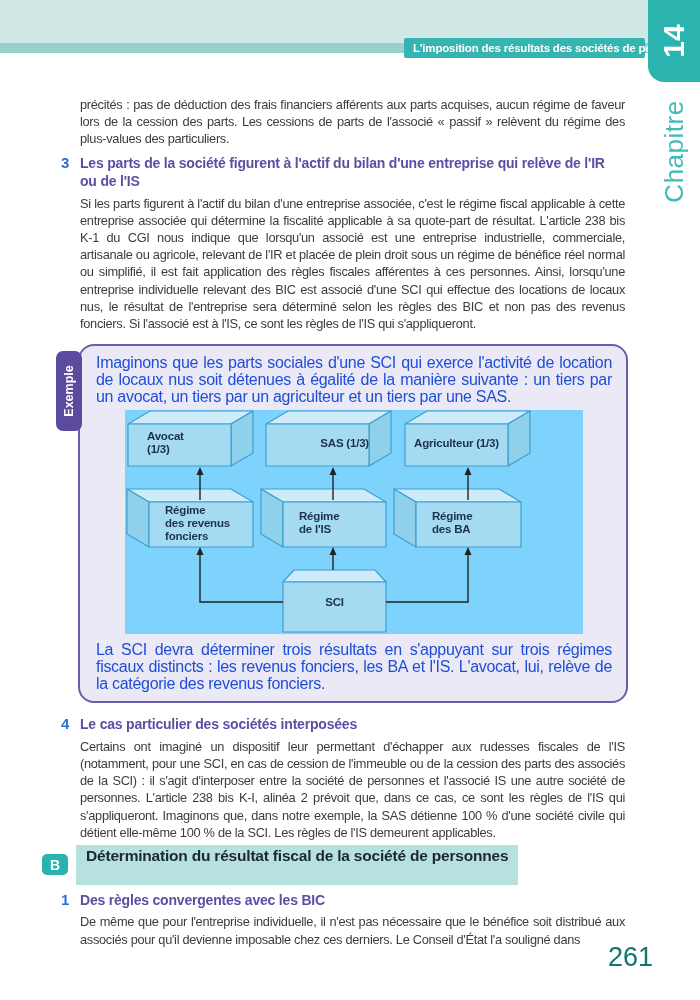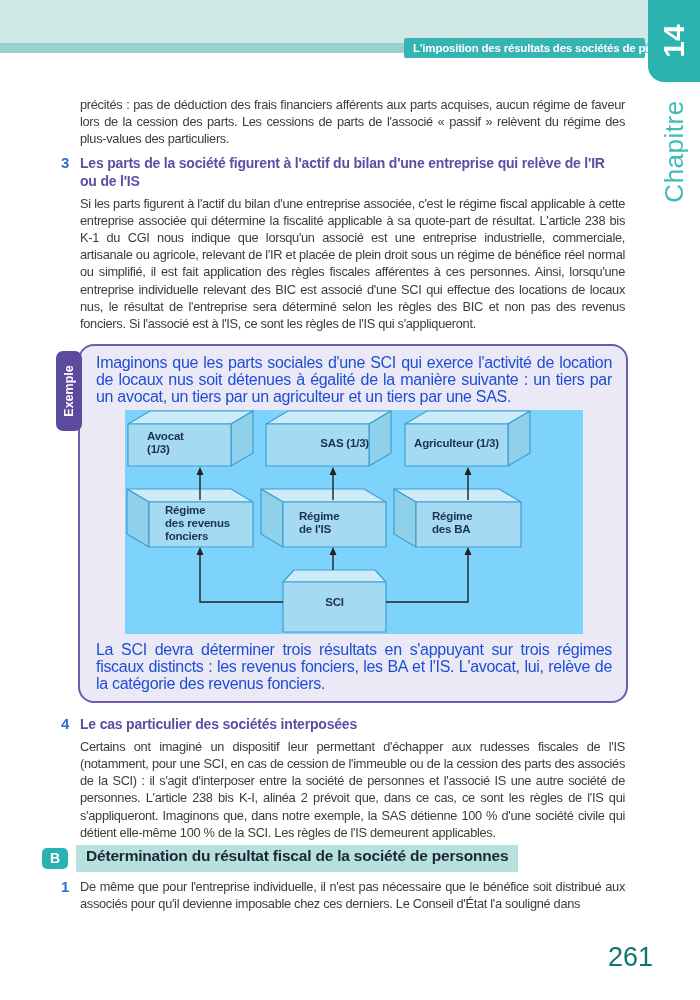--- a/index.html
+++ b/index.html
@@ -45,21 +45,21 @@
     letter-spacing:-0.2px; color:#5a4fa3; margin:6px 0 4px;
   }
   .num-heading .n { position:absolute; left:-19px; top:0; color:#2d6fd3; font-size:15px; }
   .b-heading { display:flex; align-items:center; gap:8px; margin:4px 0 0 -38px; }
   .b-badge {
     width:26px; height:21px; background:#29b3b0; border-radius:5px; flex:0 0 auto;
     color:#fff; font-weight:bold; font-size:14px; display:flex; align-items:center; justify-content:center;
   }
   .b-title {
     background:#b7e1df; color:#1c2733; font-weight:bold; font-size:15.5px;
-    letter-spacing:-0.2px; padding:2px 10px 7px; white-space:nowrap;
+    letter-spacing:-0.2px; padding:2px 10px 20px; white-space:nowrap;
   }
 
   
   .example {
     position:relative; margin:0 0 12px -2px; width:550px;
     background:#ece9f6; border:2px solid #6c5cac; border-radius:16px;
     padding:8px 14px 9px 16px;
   }
   .example .tab {
     position:absolute; left:-24px; top:5px; width:26px; height:80px;
@@ -182,17 +182,18 @@
     </div>
     <p class="body-p p3">Certains ont imaginé un dispositif leur permettant d'échapper aux rudesses fiscales de l'IS (notamment, pour une SCI, en cas de cession de l'immeuble ou de la cession des parts des associés de la SCI) : il s'agit d'interposer entre la société de personnes et l'associé IS une autre société de personnes. L'article 238 bis K-I, alinéa 2 prévoit que, dans ce cas, ce sont les règles de l'IS qui s'appliqueront. Imaginons que, dans notre exemple, la SAS détienne 100 % d'une société civile qui détient elle-même 100 % de la SCI. Les règles de l'IS demeurent applicables.</p>
 
     <div class="b-heading">
       <span class="b-badge">B</span>
       <span class="b-title">Détermination du résultat fiscal de la société de personnes</span>
     </div>
 
     <div class="num-heading">
       <span class="n">1</span>
+      <span>Des règles convergentes avec les BIC</span>
     </div>
     <p class="body-p p5">De même que pour l'entreprise individuelle, il n'est pas nécessaire que le bénéfice soit distribué aux associés pour qu'il devienne imposable chez ces derniers. Le Conseil d'État l'a souligné dans</p>
 
   </div>
 </div>
 
 </body></html>

